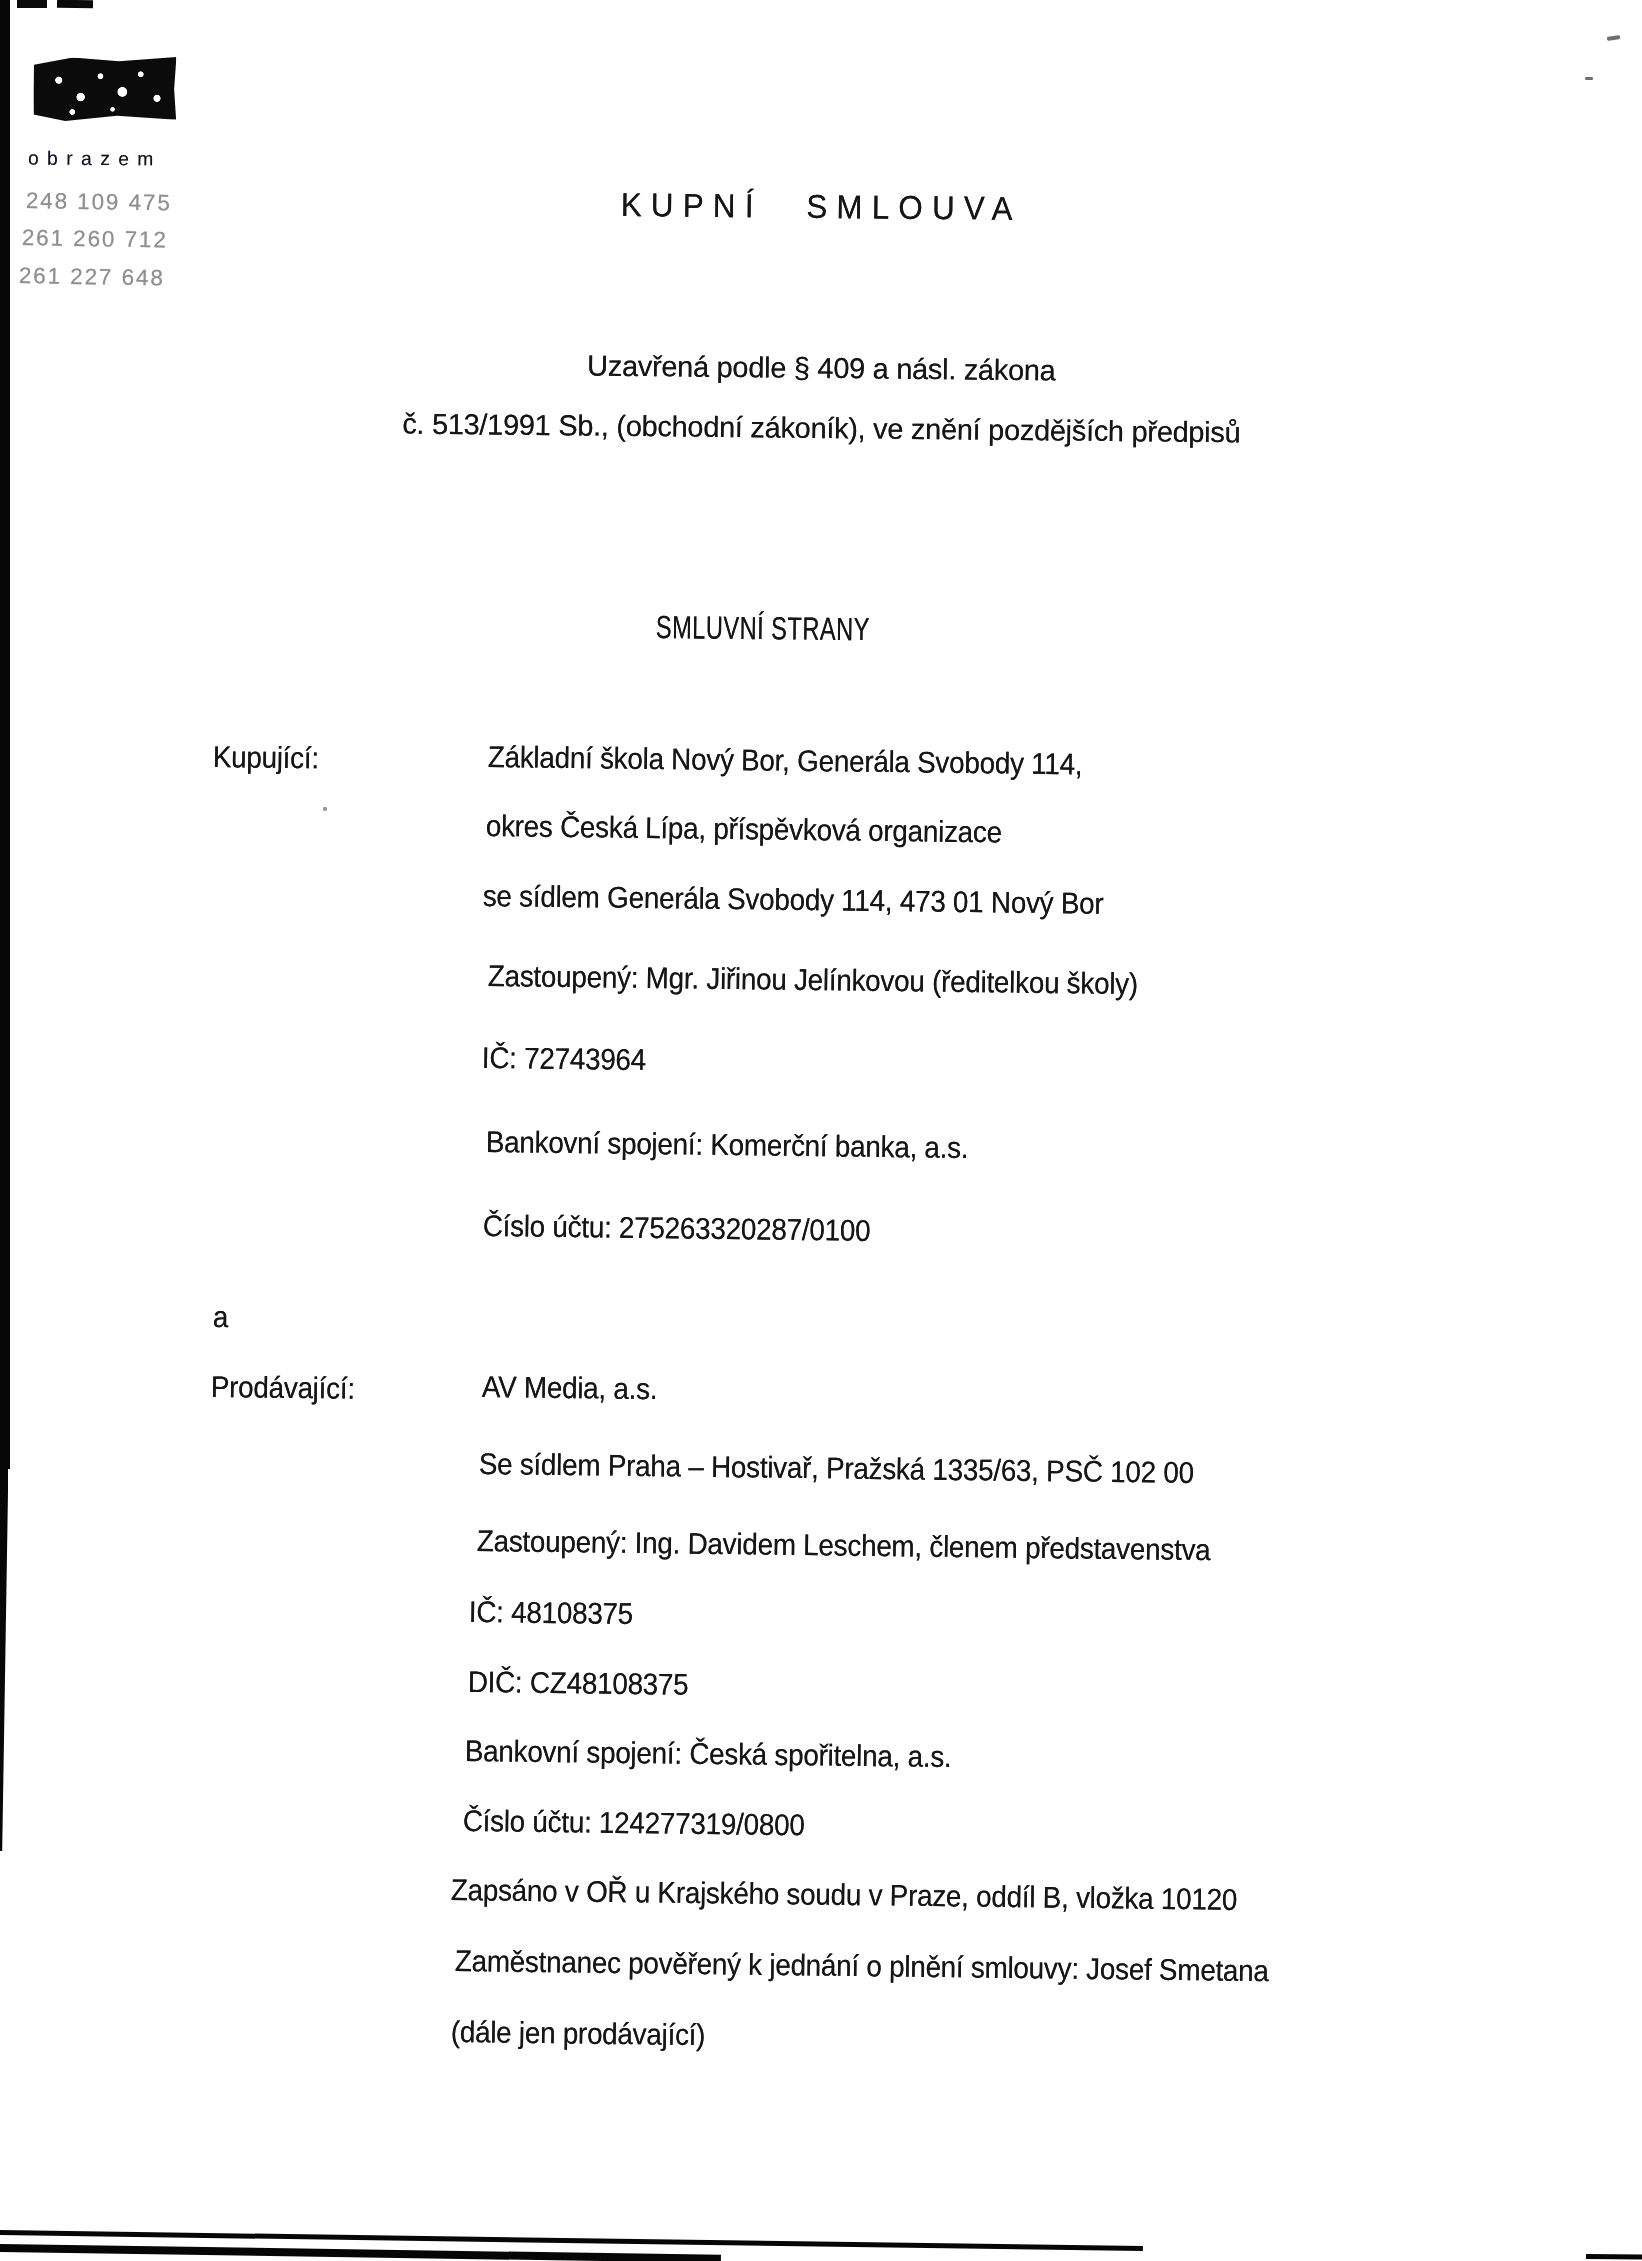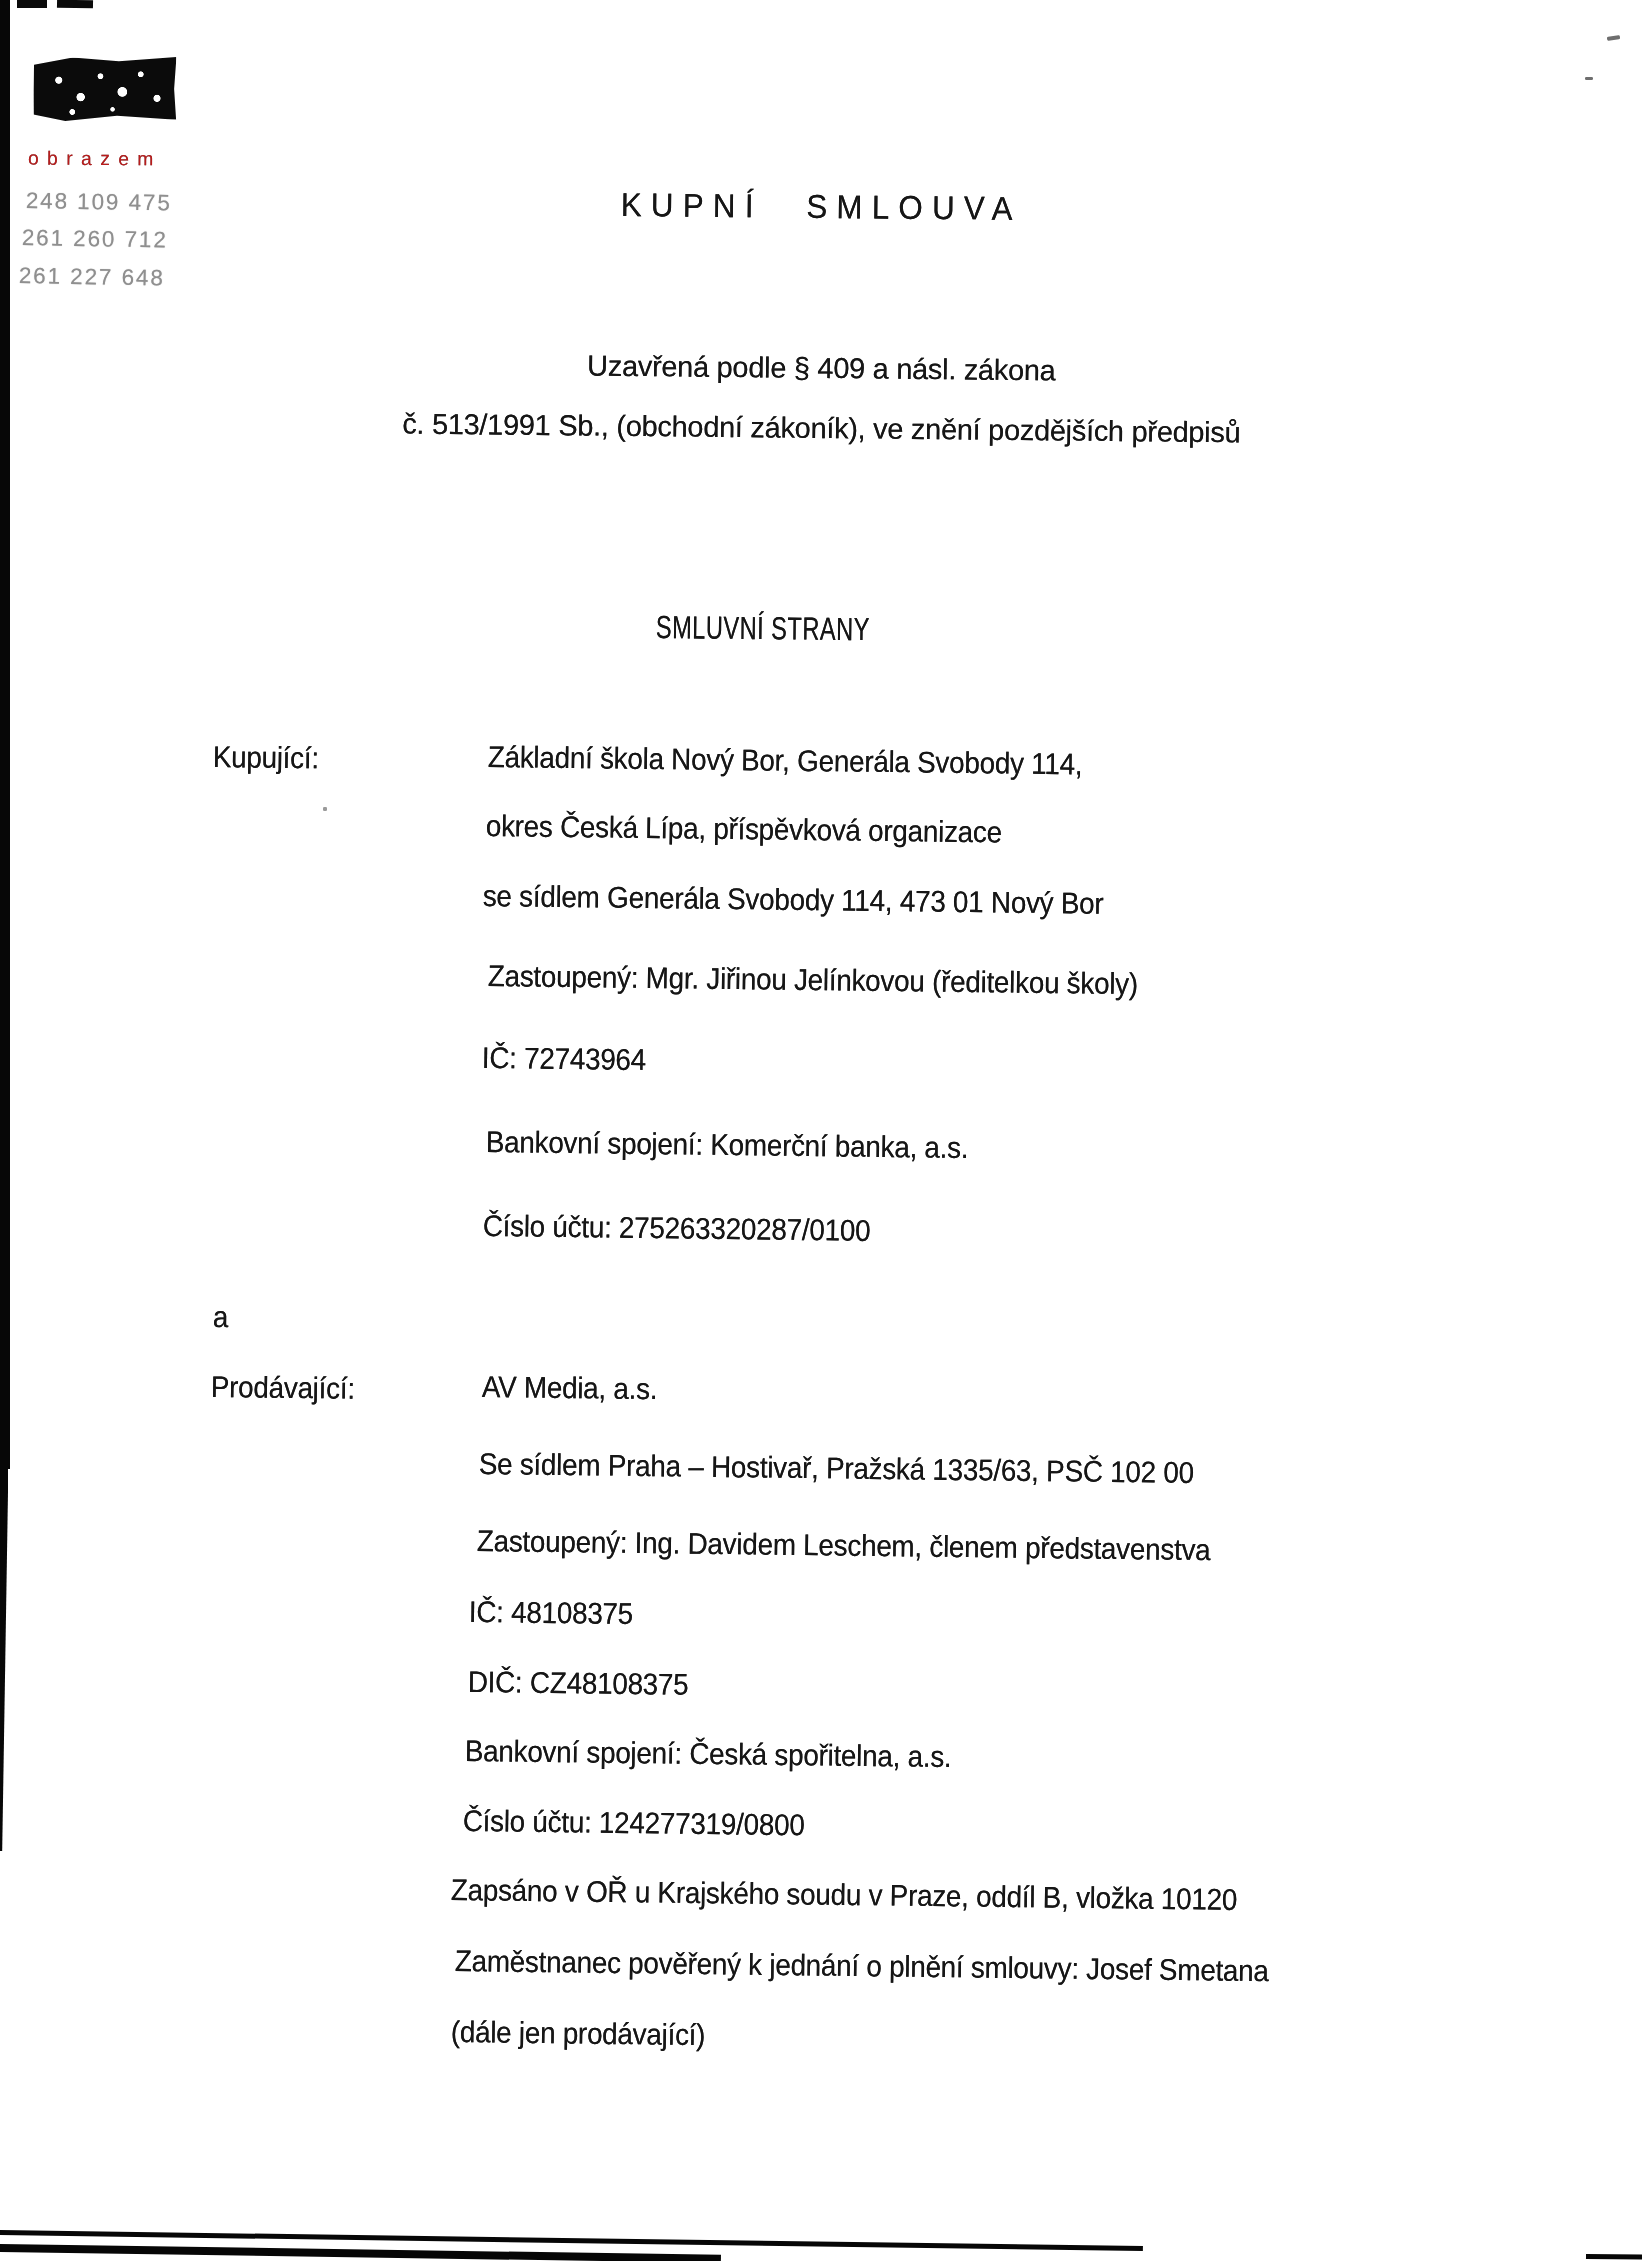--- a/index.html
+++ b/index.html
@@ -47,21 +47,21 @@
       radial-gradient(circle 3.2px at 75% 28%, #fff 0 2.6px, transparent 3.2px),
       radial-gradient(circle 5.2px at 86% 66%, #fff 0 3.2px, transparent 3.9px),
       radial-gradient(circle 3.9px at 27% 85%, #fff 0 2.6px, transparent 3.2px),
       radial-gradient(circle 3.2px at 55% 82%, #fff 0 1.9px, transparent 2.6px),
       #0b0b0b;
     clip-path:polygon(1% 10%, 28% 0, 60% 7%, 100% 2%, 98% 52%, 99% 100%, 58% 92%, 22% 99%, 0 88%);
     transform:rotate(-1deg);
   }
   .stamp-tagline {
     position:absolute; left:28px; top:148px;
-    font-size:19.3px; letter-spacing:8.4px; color:#b91c1c;
+    font-size:19.3px; letter-spacing:8.4px; color:#0f172a;
     transform:rotate(0.4deg);
     text-shadow:0 0 0.6px #777;
     white-space:nowrap;
   }
   .stamp-num {
     position:absolute; font-size:22.5px; letter-spacing:1.9px; color:#8f8f8f;
     transform:rotate(1deg); transform-origin:left top;
     text-shadow:0 0 0.9px #b5b5b5; white-space:nowrap;
   }
   

